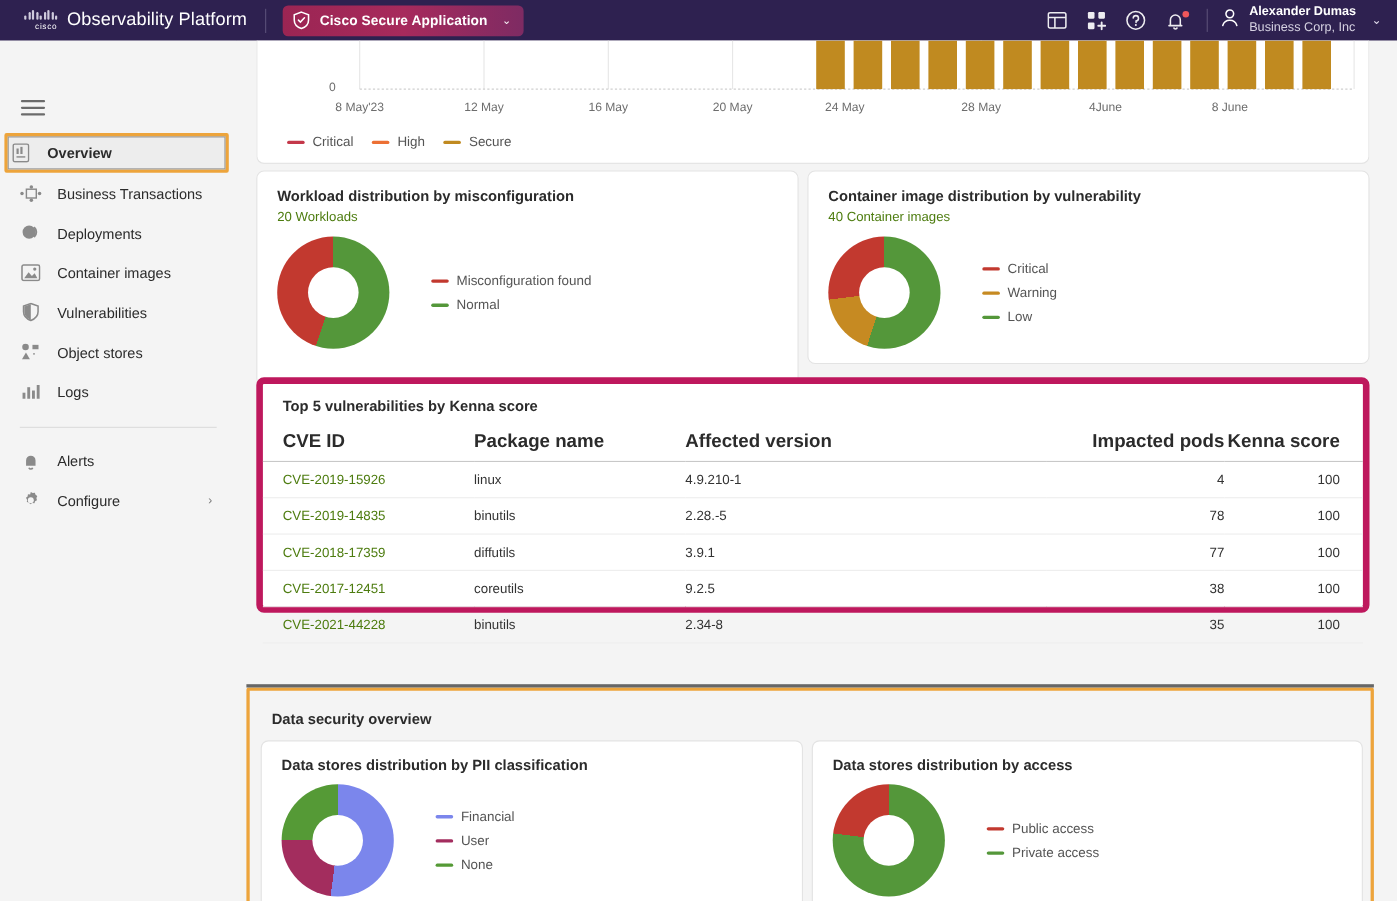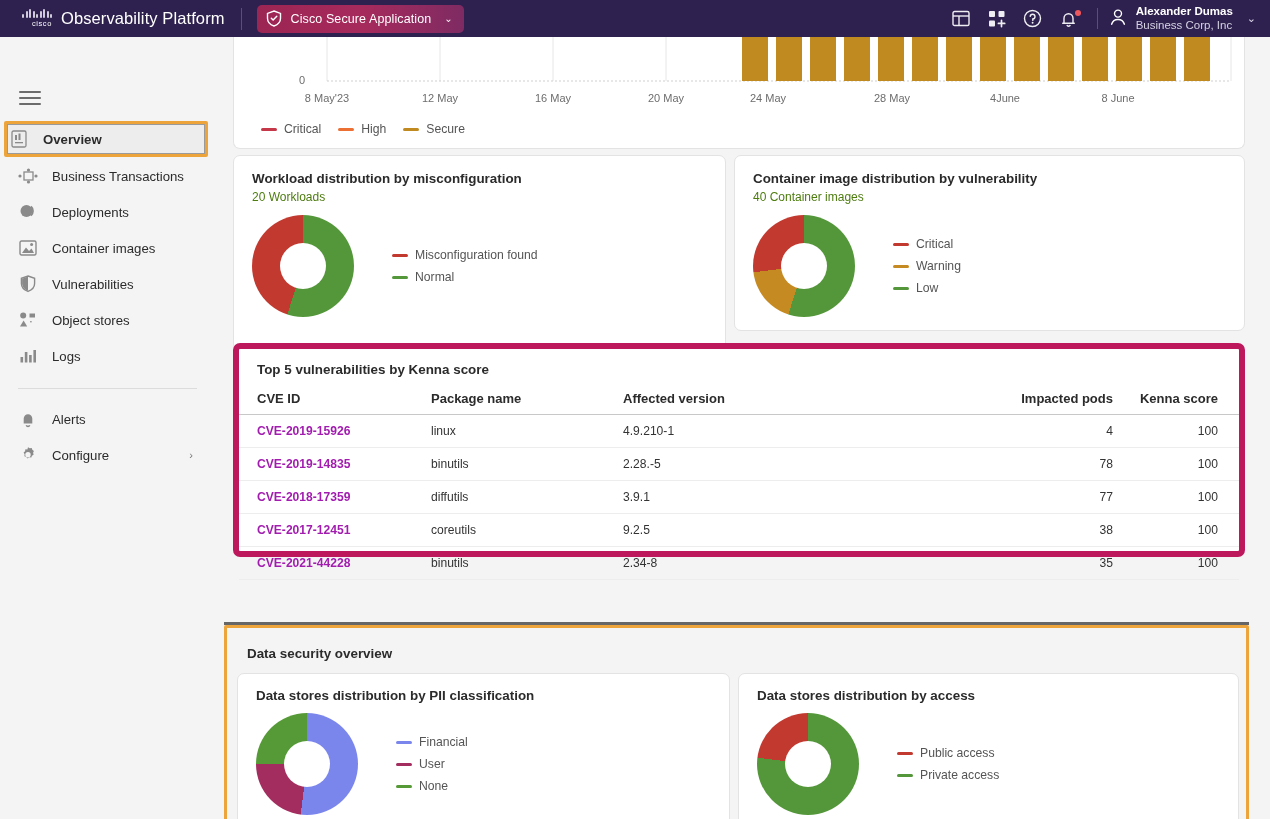--- a/index.html
+++ b/index.html
@@ -30,21 +30,21 @@
   .cisco-bars i:nth-child(9){height:4px}
   .cisco-word { font-size: 7.5px; letter-spacing: .6px; color: #ffffff; margin-top: 1px; font-weight: normal; }
   .platform-title { font-size: 16.5px; margin-left: 9px; font-weight: 400; letter-spacing: .1px; }
   .hdr-divider { width:1px; height:22px; background:#5a4f78; margin: 0 15px 0 16px; }
   .app-pill {
     display:flex; align-items:center; gap:9px;
     background: linear-gradient(90deg,#9b2553 0%, #a72a5c 50%, #7e2b63 100%);
     border-radius: 5px; height: 28px; padding: 0 11px 0 9px;
   }
   .app-pill .shield { width:16px;height:17px; }
-  .app-pill .label { font-size:12.5px; font-weight:normal; letter-spacing:.1px; }
+  .app-pill .label { font-size:12.5px; font-weight:bold; letter-spacing:.1px; }
   .app-pill .caret { font-size:10px; opacity:.95; margin-left:4px;}
   .hdr-right { margin-left:auto; display:flex; align-items:center; height:37px; padding-right:10px; gap:0px;}
   .hdr-icon { width:36px;height:37px;display:flex;align-items:center;justify-content:center;opacity:.92;}
   .bell-wrap { position:relative; }
   .bell-dot { position:absolute; right:6px; top:10px; width:6px;height:6px;border-radius:50%;background:#ff5c5c;}
   .hdr-sep { width:1px;height:21px;background:#5a4f78; margin:0 10px;}
   .user-block { display:flex; align-items:center; gap:8px; padding-right:4px;}
   .user-text { line-height:1.15; }
   .user-name { font-size:11.5px; font-weight:bold; }
   .user-org { font-size:11.5px; color:#d6d2e2; }
@@ -109,31 +109,31 @@
   }
   .d-legend { margin-left:38px; display:flex; flex-direction:column; gap:8px;}
   .d-legend .lg { font-size:12.2px; color:#555;}
 
   
   .tbl-card { position:absolute; left:18px; top:306px; width:1012px; height:214px;
     background:#fff;border:6px solid #be185d;border-radius:7px;}
   .tbl-title { font-size:13.4px;font-weight:bold;color:#2b2b2b; padding:13px 0 0 18px;}
   table { width:100%; border-collapse:collapse; margin-top:8px;}
   thead th {
-    font-size:13px; font-weight:bold; color:#2b2b2b; text-align:left;
+    font-size:17px; font-weight:bold; color:#2b2b2b; text-align:left;
     padding:6px 0 8px 0; border-bottom:1.5px solid #c8c8c8;
   }
   tbody td { font-size:12.1px; color:#333; padding:9px 0; border-bottom:1px solid #ededed;}
   tbody tr:last-child td { border-bottom:1px solid #ededed;}
   .c-cve { padding-left:18px; width:192px;}
   .c-pkg { width:192px;}
   .c-ver { width:328px;}
   .c-pods { text-align:right; width:162px;}
   .c-score { text-align:right; padding-right:21px;}
-  td.c-cve a { color:#a21caf; font-weight:bold; font-size:12.1px; text-decoration:none;}
+  td.c-cve a { color:#4d7c0f; font-weight:normal; font-size:12.1px; text-decoration:none;}
 
   
   .ds-section {
     position:absolute; left:9px; top:588px; width:1025px; height:225px;
     border:3px solid #eda43b; background:#f4f4f4; border-radius:2px;
   }
   .ds-section::before{
     content:""; position:absolute; left:-3px; right:-3px; top:-6px; height:3px; background:#666;
   }
   .ds-section::after{

